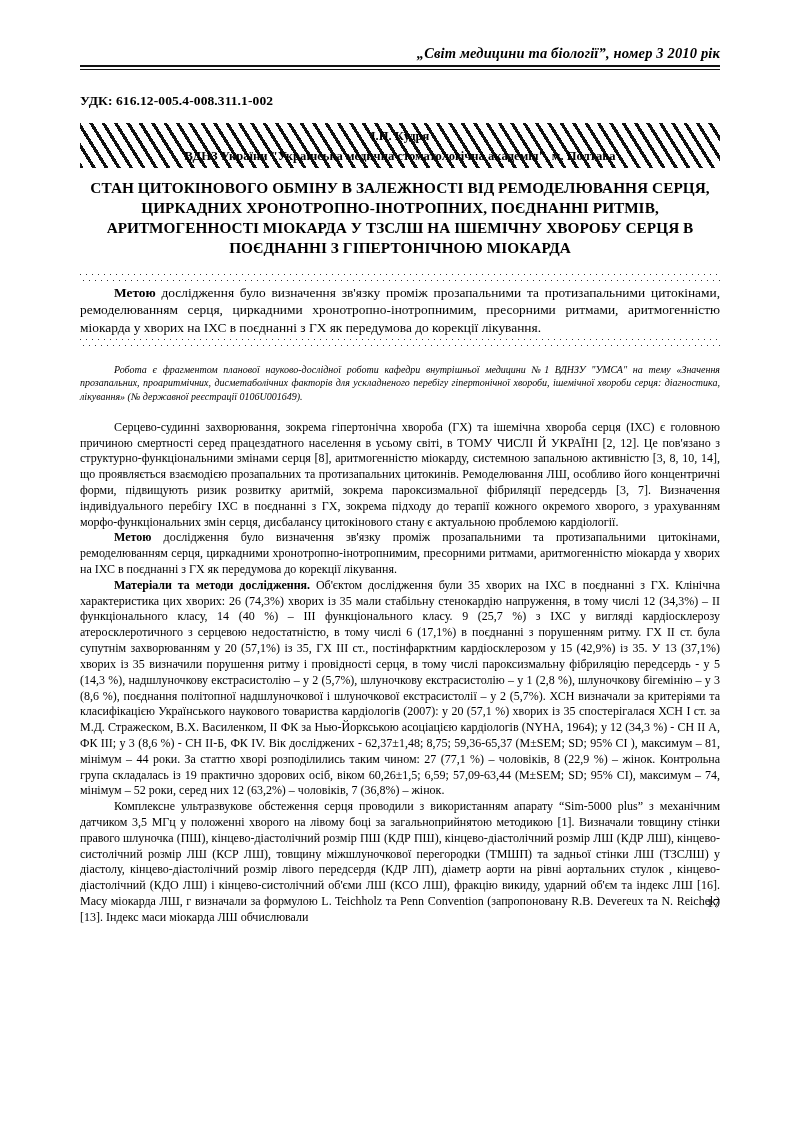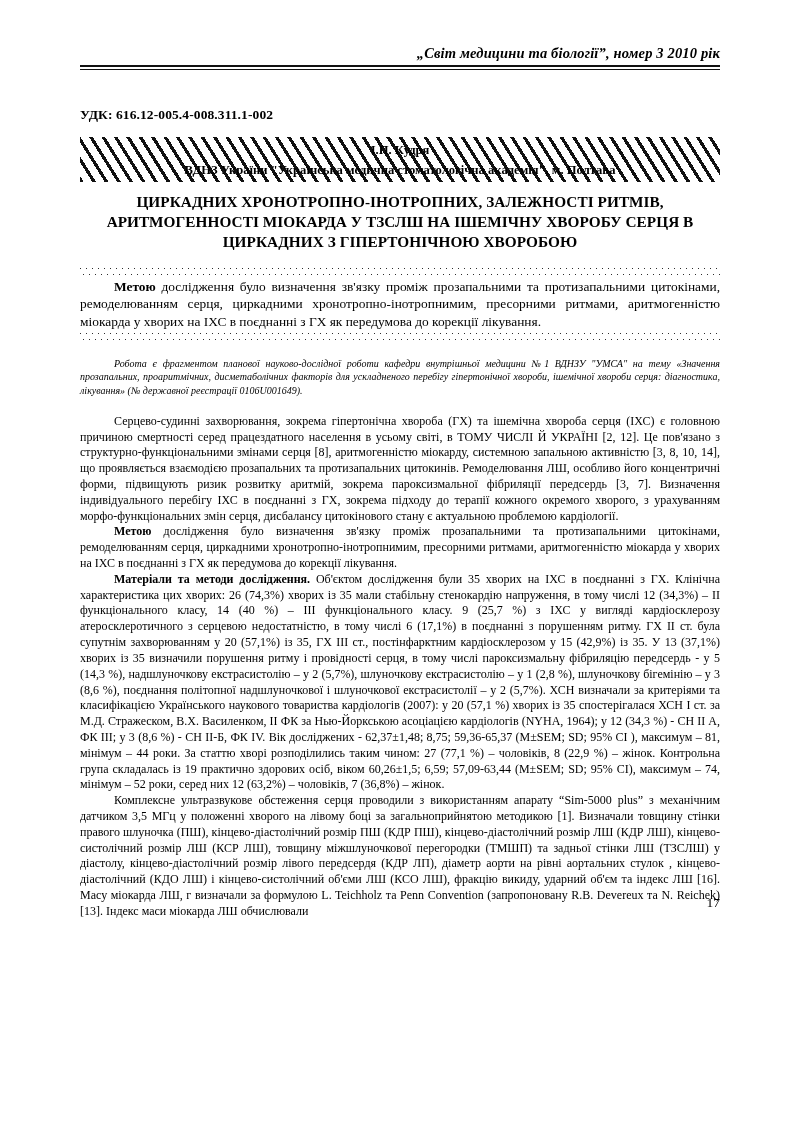--- a/index.html
+++ b/index.html
@@ -40,21 +40,21 @@
   .head-rule {
     margin-top: 3px;
     border-top: 2.2px solid #111;
     border-bottom: 0.8px solid #111;
     height: 1.6px;
     width: 100%;
   }
 
   
   .udc {
-    margin-top: 37px;
+    margin-top: 23px;
     font-weight: bold;
     font-size: 13.5px;
     letter-spacing: 0.1px;
   }
 
   
   .author-block {
     margin-top: 14px;
     position: relative;
     width: 100%;
@@ -165,23 +165,24 @@
 
   <div class="author-block">
     <div class="atext">
       <div>І.П. Кудря</div>
       <div>ВДНЗ України "Українська медична стоматологічна академія", м. Полтава</div>
     </div>
     <div class="hatch"></div>
   </div>
 
   <div class="article-title">
-    <div>ЦИРКАДНИХ ХРОНОТРОПНО-ІНОТРОПНИХ, ЗАЛЕЖНОСТІ РИТМІВ,</div>
+    <div>СТАН ЦИТОКІНОВОГО ОБМІНУ В ЗАЛЕЖНОСТІ ВІД РЕМОДЕЛЮВАННЯ СЕРЦЯ,</div>
+    <div>ЦИРКАДНИХ ХРОНОТРОПНО-ІНОТРОПНИХ, ПОЄДНАННІ РИТМІВ,</div>
     <div>АРИТМОГЕННОСТІ МІОКАРДА У ТЗСЛШ НА ІШЕМІЧНУ ХВОРОБУ СЕРЦЯ В</div>
-    <div>ЦИРКАДНИХ З ГІПЕРТОНІЧНОЮ ХВОРОБОЮ</div>
+    <div>ПОЄДНАННІ З ГІПЕРТОНІЧНОЮ МІОКАРДА</div>
   </div>
 
   <div class="abstract">
     <div class="wave"></div>
     <p><b>Метою</b><span> дослідження було визначення зв'язку проміж прозапальними та протизапальними цитокінами, ремоделюванням серця, циркадними хронотропно-інотропнимим, пресорними ритмами, аритмогенністю міокарда у хворих на ІХС в поєднанні з ГХ як передумова до корекції лікування.</span></p>
     <div class="wave"></div>
   </div>
 
   <div class="funding">Робота є фрагментом планової науково-дослідної роботи кафедри внутрішньої медицини №1 ВДНЗУ "УМСА" на тему «Значення прозапальних, проаритмічних, дисметаболічних факторів для ускладненого перебігу гіпертонічної хвороби, ішемічної хвороби серця: діагностика, лікування» (№ державної реєстрації 0106U001649).</div>
 

